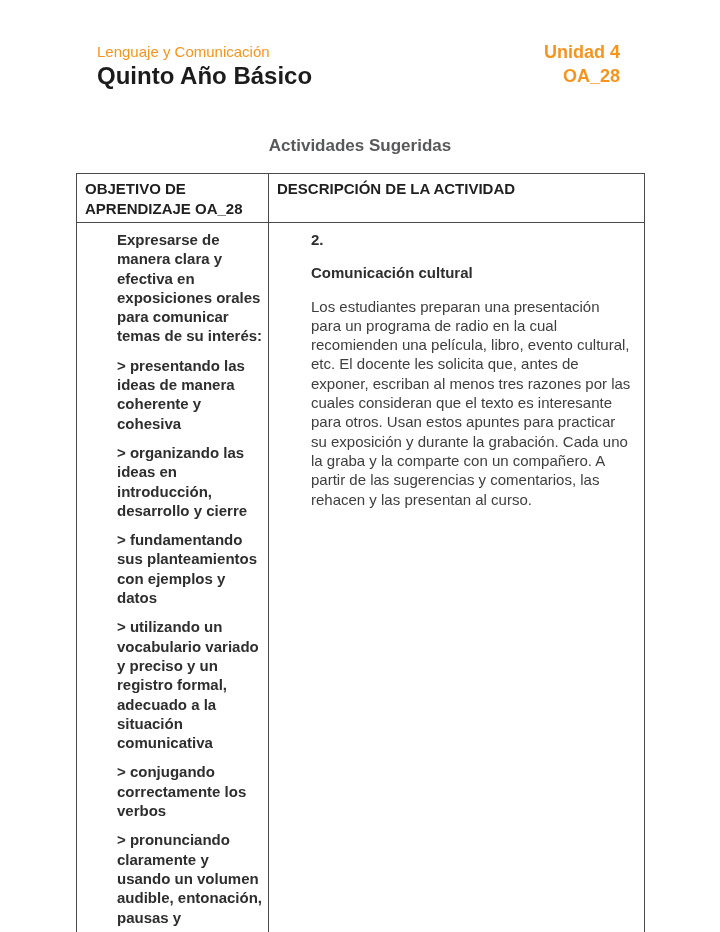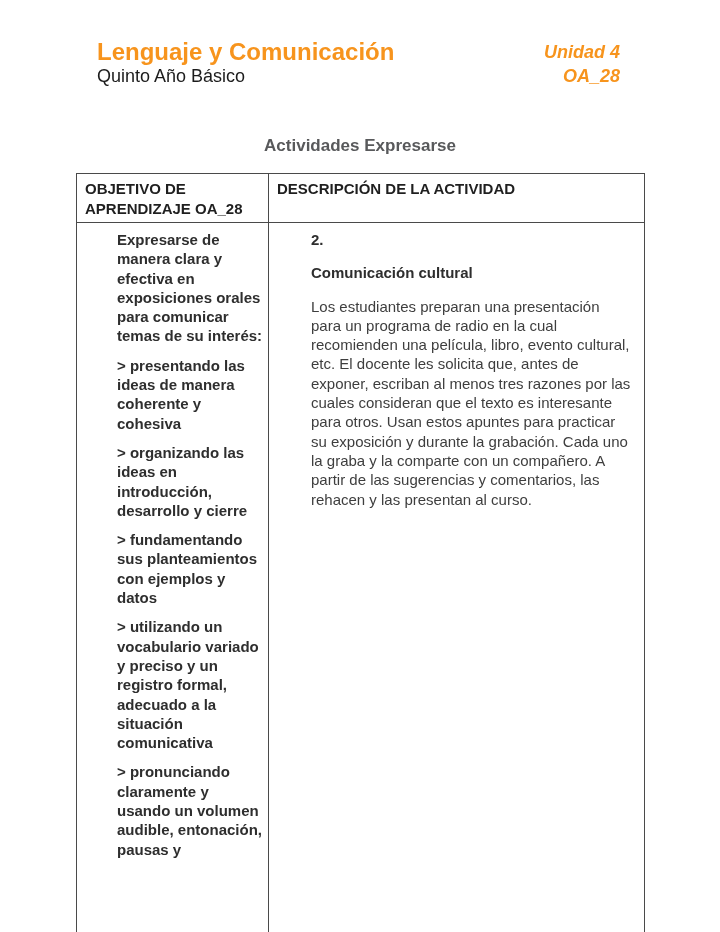--- a/index.html
+++ b/index.html
@@ -20,40 +20,39 @@
 
   
   .doc-header {
     display: flex;
     justify-content: space-between;
     align-items: flex-start;
     padding: 40px 100px 0 97px;
   }
   .hdr-left .subject {
     color: var(--accent);
-    font-size: 24px;
-    font-weight: bold;
+    font-size: 15px;
+    font-weight: normal;
     line-height: 24px;
   }
   .hdr-left .grade {
     color: #1c1c1c;
-    font-size: 18px;
-    font-weight: normal;
+    font-size: 24px;
+    font-weight: bold;
     line-height: 24px;
   }
   .hdr-right {
     text-align: right;
   }
   .hdr-right .unit,
   .hdr-right .oa {
     color: var(--accent);
     font-size: 18px;
     font-weight: bold;
     line-height: 24px;
-    font-style: italic;
   }
 
   
   .doc-title {
     margin-top: 48px;
     text-align: center;
     color: #58595B;
     font-size: 17px;
     font-weight: bold;
   }
@@ -118,33 +117,34 @@
     <div class="hdr-left">
       <div class="subject">Lenguaje y Comunicación</div>
       <div class="grade">Quinto Año Básico</div>
     </div>
     <div class="hdr-right">
       <div class="unit">Unidad 4</div>
       <div class="oa">OA_28</div>
     </div>
   </div>
 
-  <div class="doc-title">Actividades Expresarse</div>
+  <div class="doc-title">Actividades Sugeridas</div>
 
   <div class="activity-table">
     <div class="cell th col1">OBJETIVO DE APRENDIZAJE OA_28</div>
     <div class="cell th col2">DESCRIPCIÓN DE LA ACTIVIDAD</div>
 
     <div class="cell td col1">
       <p>Expresarse de manera clara y efectiva en exposiciones orales para comunicar temas de su interés:</p>
       <div>
           <p>&gt; presentando las ideas de manera coherente y cohesiva</p>
           <p>&gt; organizando las ideas en introducción, desarrollo y cierre</p>
           <p>&gt; fundamentando sus planteamientos con ejemplos y datos</p>
           <p>&gt; utilizando un vocabulario variado y preciso y un registro formal, adecuado a la situación comunicativa</p>
+          <p>&gt; conjugando correctamente los verbos</p>
           <p>&gt; pronunciando claramente y usando un volumen audible, entonación, pausas y</p>
         </div>
     </div>
 
     <div class="cell td col2">
       <p class="activity-number">2.</p>
       <p class="activity-title">Comunicación cultural</p>
       <p class="activity-body">Los estudiantes preparan una presentación para un programa de radio en la cual recomienden una película, libro, evento cultural, etc. El docente les solicita que, antes de exponer, escriban al menos tres razones por las cuales consideran que el texto es interesante para otros. Usan estos apuntes para practicar su exposición y durante la grabación. Cada uno la graba y la comparte con un compañero. A partir de las sugerencias y comentarios, las rehacen y las presentan al curso.</p>
     </div>
   </div>

